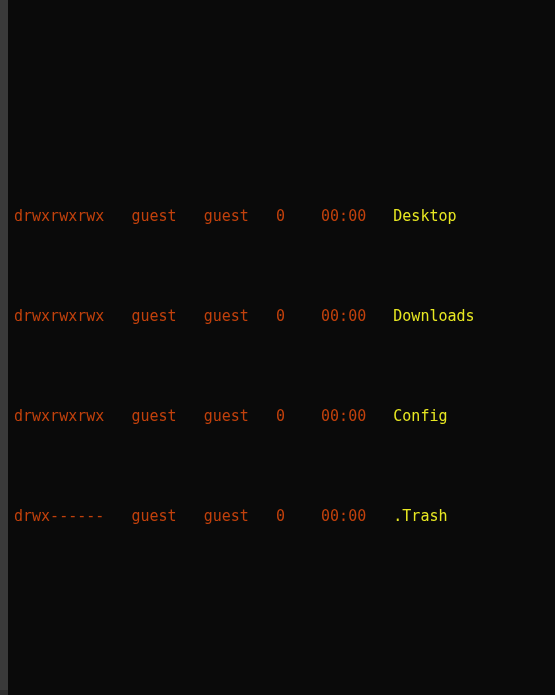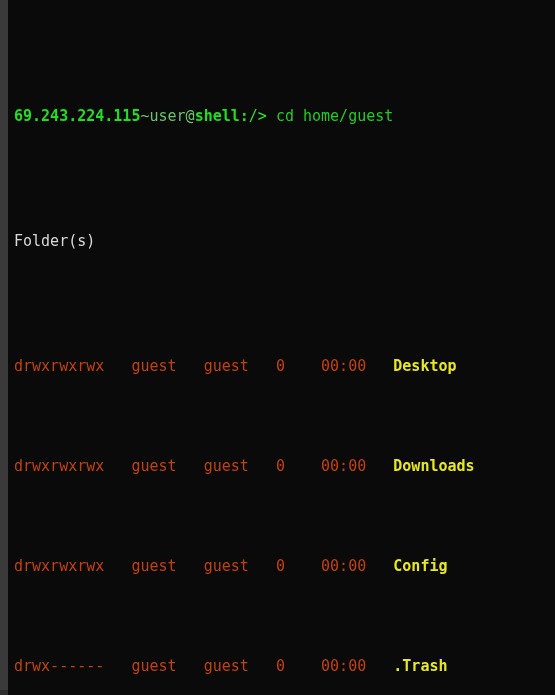--- a/index.html
+++ b/index.html
@@ -41,38 +41,36 @@
 
   
   .c-white   { color:#d8d8d8; }
   .c-green   { color:#22cc22; }
   .c-greenbr { color:#2bee2b; }
   .c-prompt-ip { color:#1ee01e; font-weight:bold; }
   .c-prompt-user { color:#6cc46c; }
   .c-prompt-host { color:#1ee01e; font-weight:bold; }
   .c-prompt-path { color:#34d634; }
   .c-yellow  { color:#c2410c; }
-  .c-yellow-b{ color:#e8e822; font-weight:bold; }
+  .c-yellow-b{ color:#e8e822; font-weight:normal; }
 </style>
 </head>
 <body>
 
 <div id="terminal">
 
   <div id="scrollbar-track">
     <div id="scrollbar-thumb"></div>
   </div>
 
   <div id="output">
 
     
-    <div class="line"><span class="c-prompt-ip">69.243.224.115</span><span class="c-prompt-user">~user@</span><span class="c-prompt-host">shell:</span><span class="c-prompt-path">/</span><span class="c-greenbr">&gt;</span><span class="c-green"> cd home/guest</span></div>
 
     
-    <div class="line"><span class="c-white">Folder(s)</span></div>
 
     
     <div class="line"><span class="c-yellow">drwxrwxrwx</span><span class="c-yellow">   </span><span class="c-yellow">guest</span><span class="c-yellow">   </span><span class="c-yellow">guest</span><span class="c-yellow">   </span><span class="c-yellow">0</span><span class="c-yellow">    </span><span class="c-yellow">00:00</span><span class="c-yellow">   </span><span class="c-yellow-b">Desktop</span></div>
 
     <div class="line"><span class="c-yellow">drwxrwxrwx</span><span class="c-yellow">   </span><span class="c-yellow">guest</span><span class="c-yellow">   </span><span class="c-yellow">guest</span><span class="c-yellow">   </span><span class="c-yellow">0</span><span class="c-yellow">    </span><span class="c-yellow">00:00</span><span class="c-yellow">   </span><span class="c-yellow-b">Downloads</span></div>
 
     <div class="line"><span class="c-yellow">drwxrwxrwx</span><span class="c-yellow">   </span><span class="c-yellow">guest</span><span class="c-yellow">   </span><span class="c-yellow">guest</span><span class="c-yellow">   </span><span class="c-yellow">0</span><span class="c-yellow">    </span><span class="c-yellow">00:00</span><span class="c-yellow">   </span><span class="c-yellow-b">Config</span></div>
 
     <div class="line"><span class="c-yellow">drwx------</span><span class="c-yellow">   </span><span class="c-yellow">guest</span><span class="c-yellow">   </span><span class="c-yellow">guest</span><span class="c-yellow">   </span><span class="c-yellow">0</span><span class="c-yellow">    </span><span class="c-yellow">00:00</span><span class="c-yellow">   </span><span class="c-yellow-b">.Trash</span></div>
 

